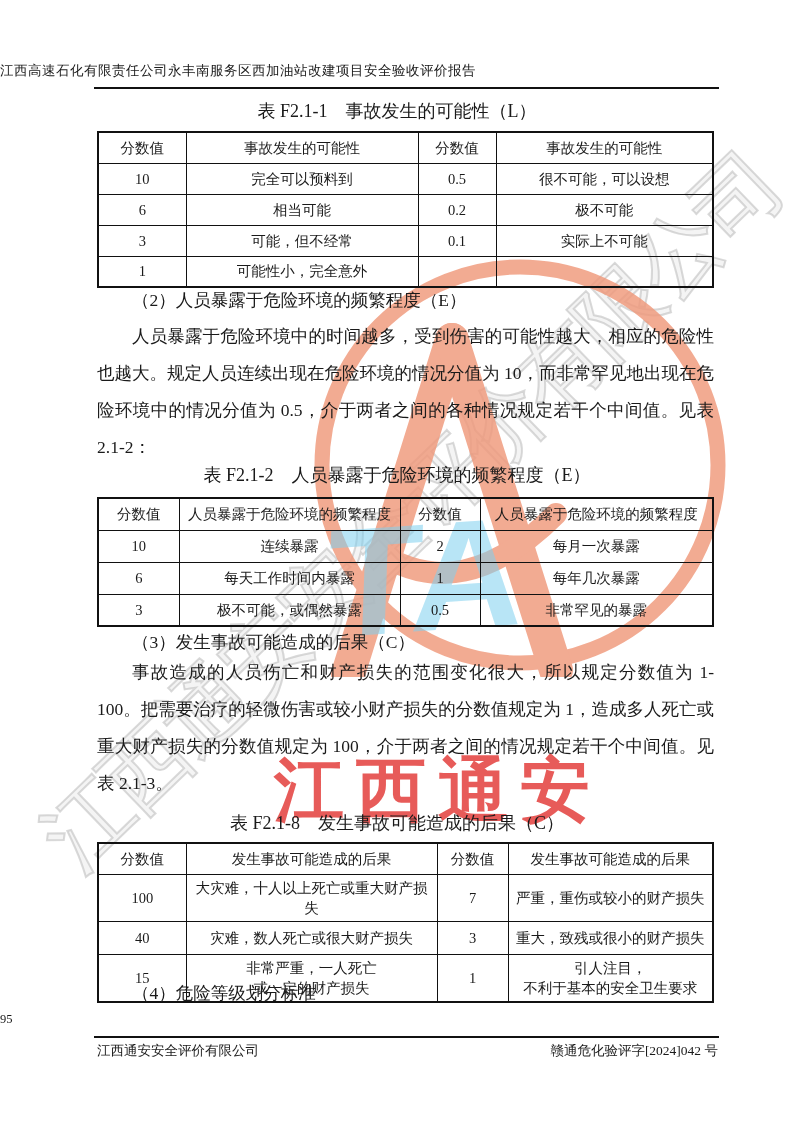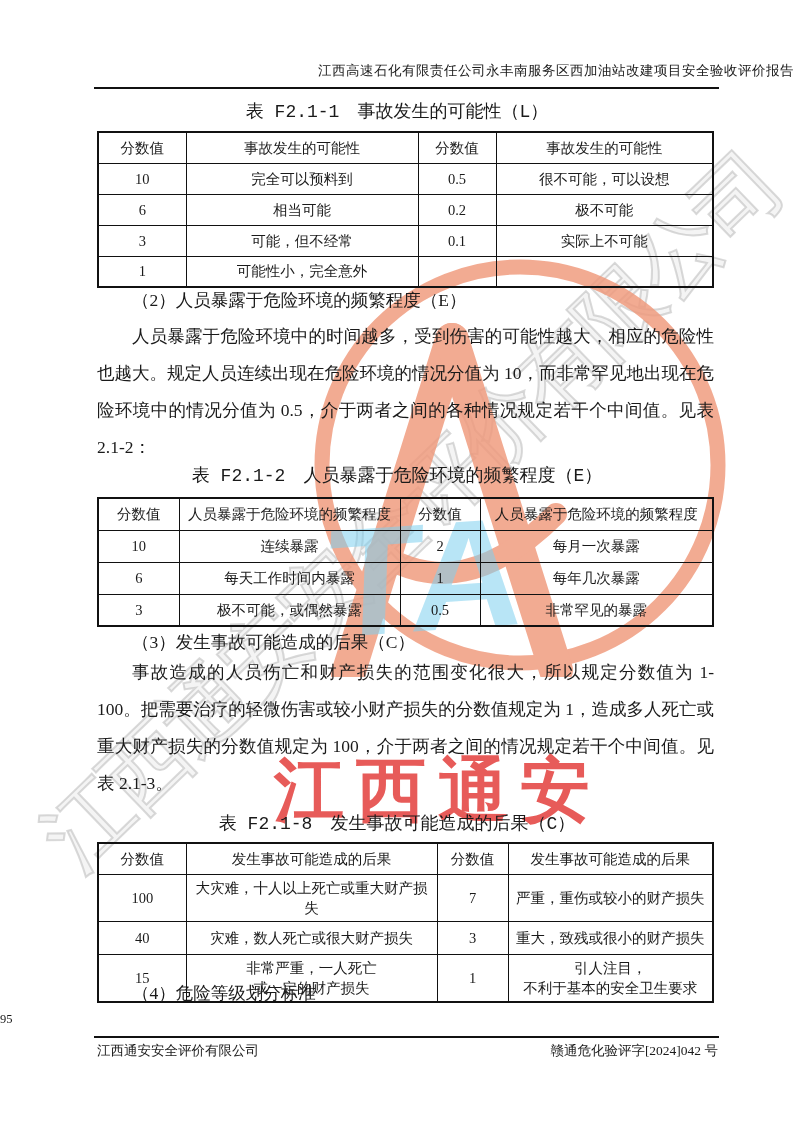--- a/index.html
+++ b/index.html
@@ -32,28 +32,28 @@
   .wm-red {
     position:absolute; left:274px; top:752px;
     font-size:70px; font-weight:900; letter-spacing:12px; line-height:1.1;
     font-family:"Liberation Sans", sans-serif;
     opacity:0.8; white-space:nowrap;
   }
   
   .content { position:absolute; inset:0; z-index:1; }
   .doc-header {
     position:absolute; left:0; top:62px; width:100%;
-    text-align:right; font-size:13.5px; letter-spacing:0.5px;
+    text-align:left; font-size:13.5px; letter-spacing:0.5px;
   }
   .rule { position:absolute; left:94px; width:625px; border-top:2px solid #111; }
   .header-rule { top:87px; }
   .footer-rule { top:1036px; }
   .caption {
     position:absolute; left:90px; width:614px;
-    text-align:center; font-size:18px; white-space:nowrap;font-family:Liberation Mono, monospace;
+    text-align:center; font-size:18px; white-space:nowrap;
   }
   .c1 { top:99px; } .c2 { top:463px; } .c3 { top:811px; }
   .heading {
     position:absolute; left:97px; width:617px;
     font-size:17.5px; text-indent:2em; white-space:nowrap;
   }
   .h2pos { top:288px; } .h3pos { top:630px; } .h4pos { top:981px; }
   .para {
     position:absolute; left:97px; width:617px;
     font-size:17.5px; line-height:37px;

